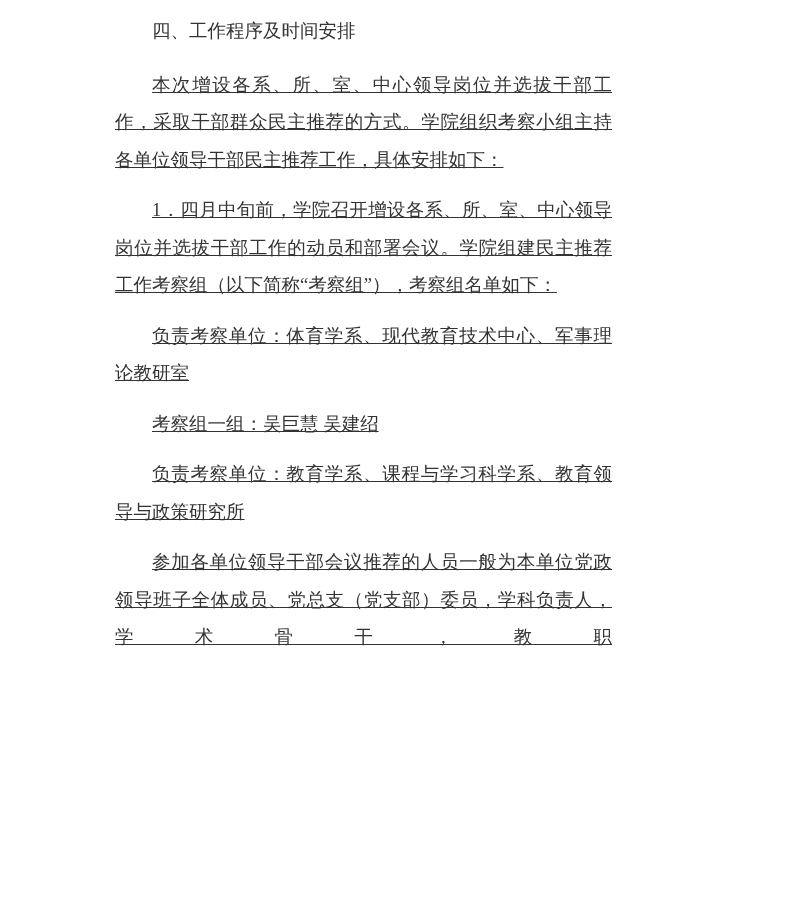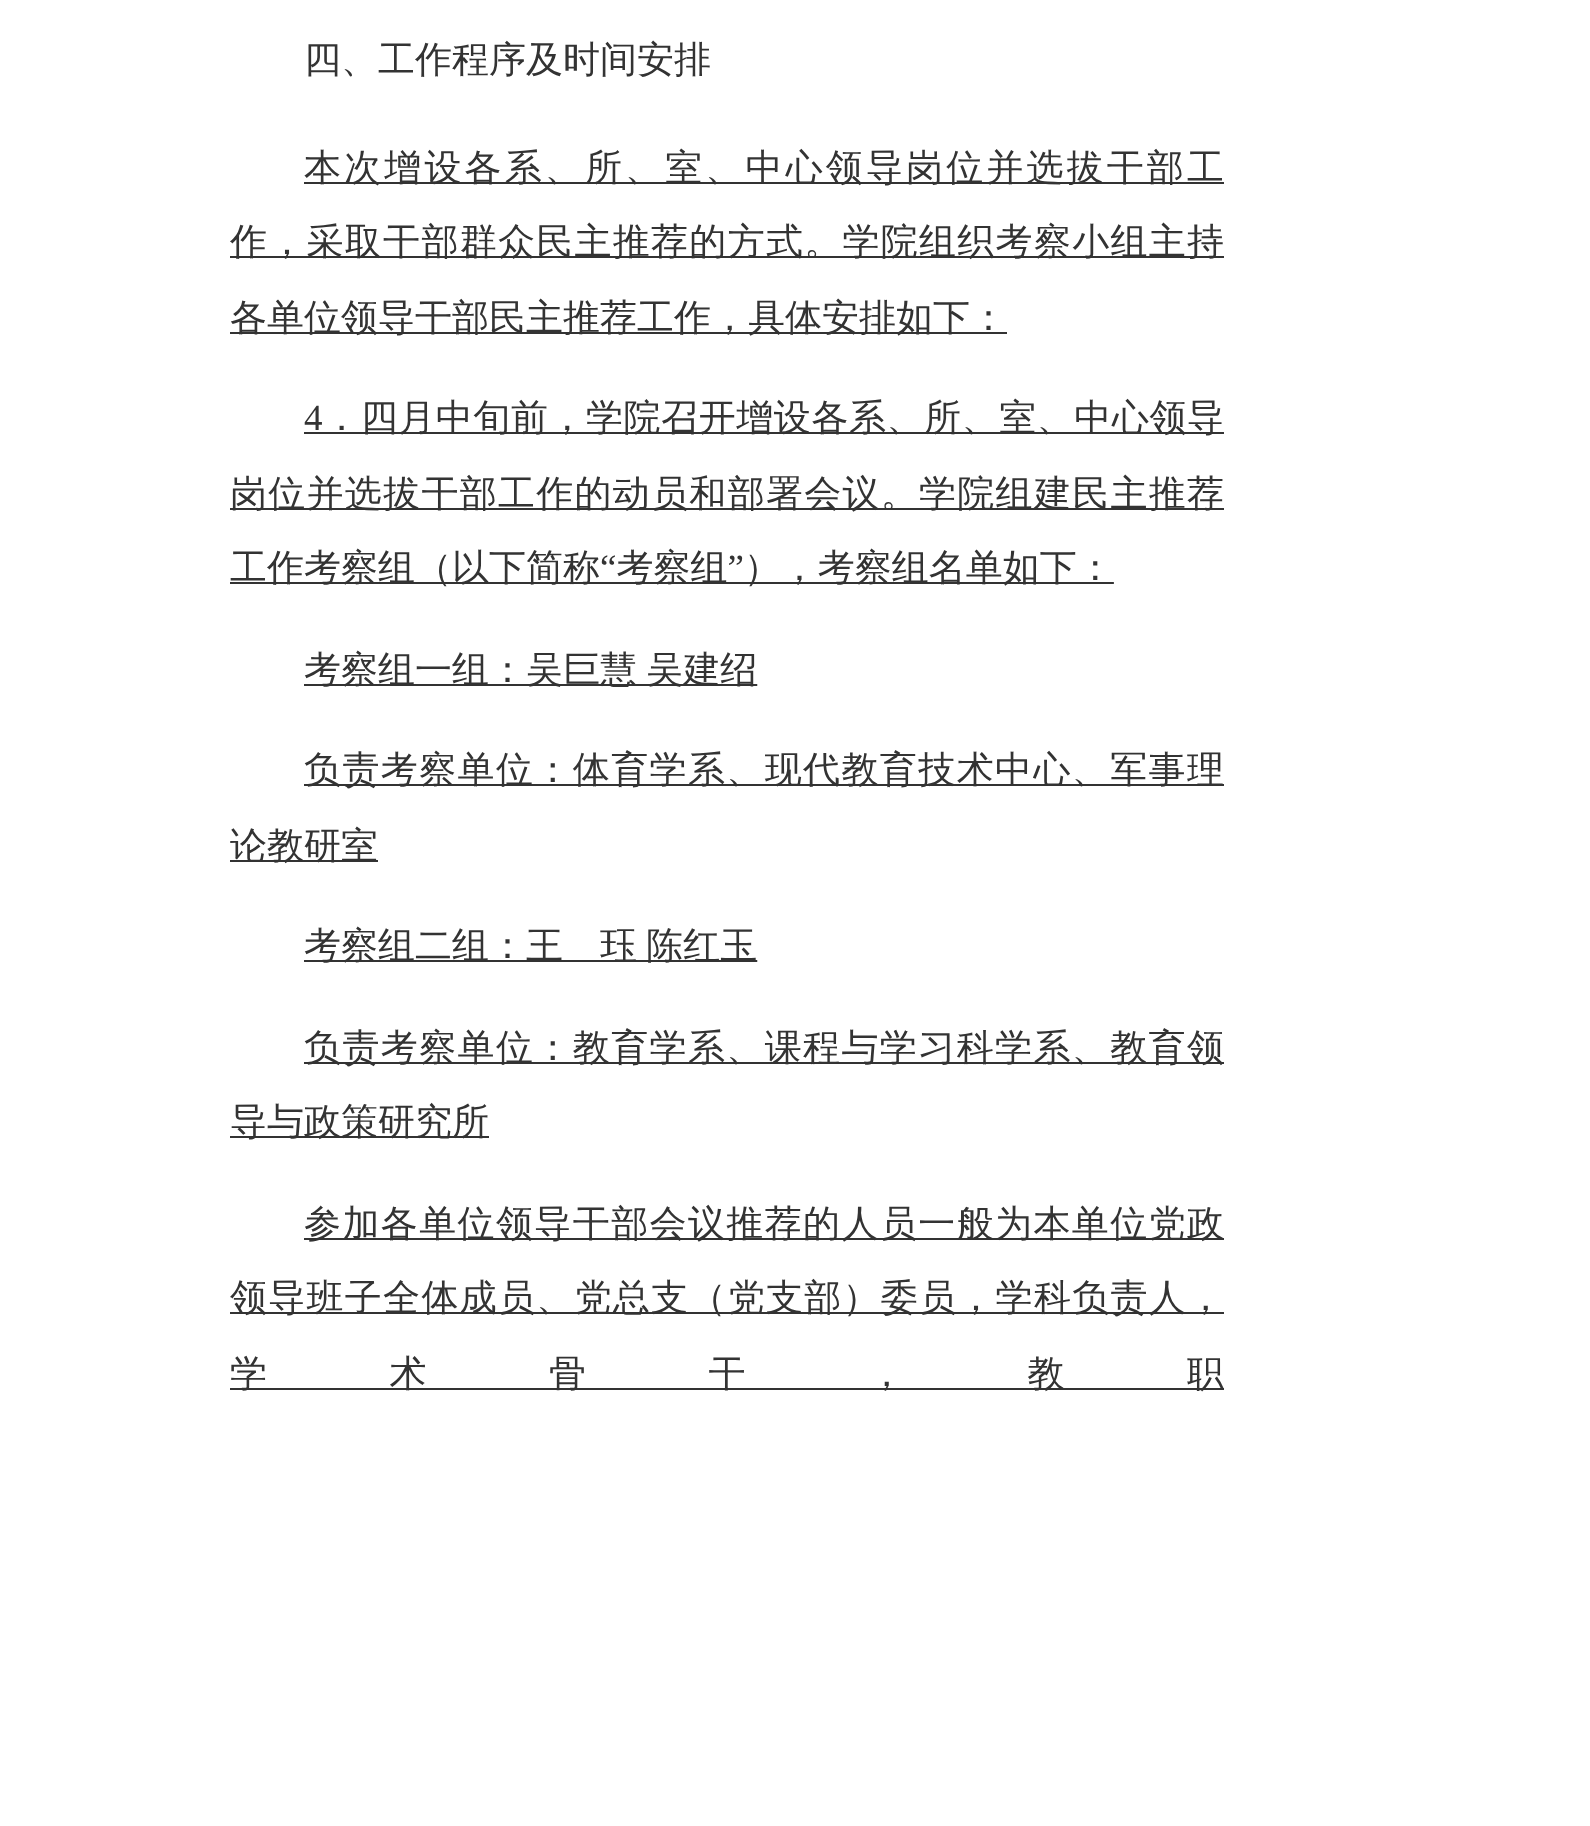--- a/index.html
+++ b/index.html
@@ -41,25 +41,24 @@
   }
 </style>
 </head>
 <body>
 
 <div class="page">
   <h2 class="heading">四、工作程序及时间安排</h2>
 
   <p class="para">本次增设各系、所、室、中心领导岗位并选拔干部工作，采取干部群众民主推荐的方式。学院组织考察小组主持各单位领导干部民主推荐工作，具体安排如下：</p>
 
-  <p class="para">4．四月中旬前，学院召开增设各系、所、室、中心领导岗位并选拔干部工作的动员和部署会议。学院组建民主推荐工作考察组（以下简称“考察组”），考察组名单如下：</p>
+  <p class="para">1．四月中旬前，学院召开增设各系、所、室、中心领导岗位并选拔干部工作的动员和部署会议。学院组建民主推荐工作考察组（以下简称“考察组”），考察组名单如下：</p>
+
+  <p class="para">负责考察单位：体育学系、现代教育技术中心、军事理论教研室</p>
 
   <p class="para">考察组一组：吴巨慧 吴建绍</p>
 
-  <p class="para">负责考察单位：体育学系、现代教育技术中心、军事理论教研室</p>
-
-  <p class="para">考察组二组：王　珏 陈红玉</p>
 
   <p class="para">负责考察单位：教育学系、课程与学习科学系、教育领导与政策研究所</p>
 
 
   <p class="para justify-last">参加各单位领导干部会议推荐的人员一般为本单位党政领导班子全体成员、党总支（党支部）委员，学科负责人，学术骨干，教职</p>
 </div>
 
 </body></html>

